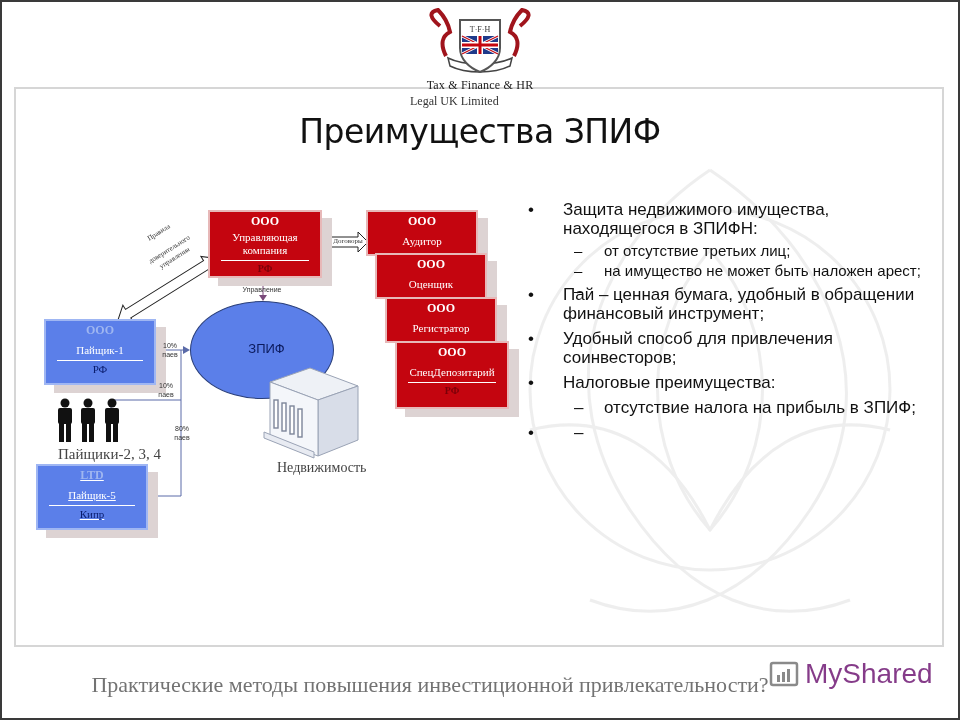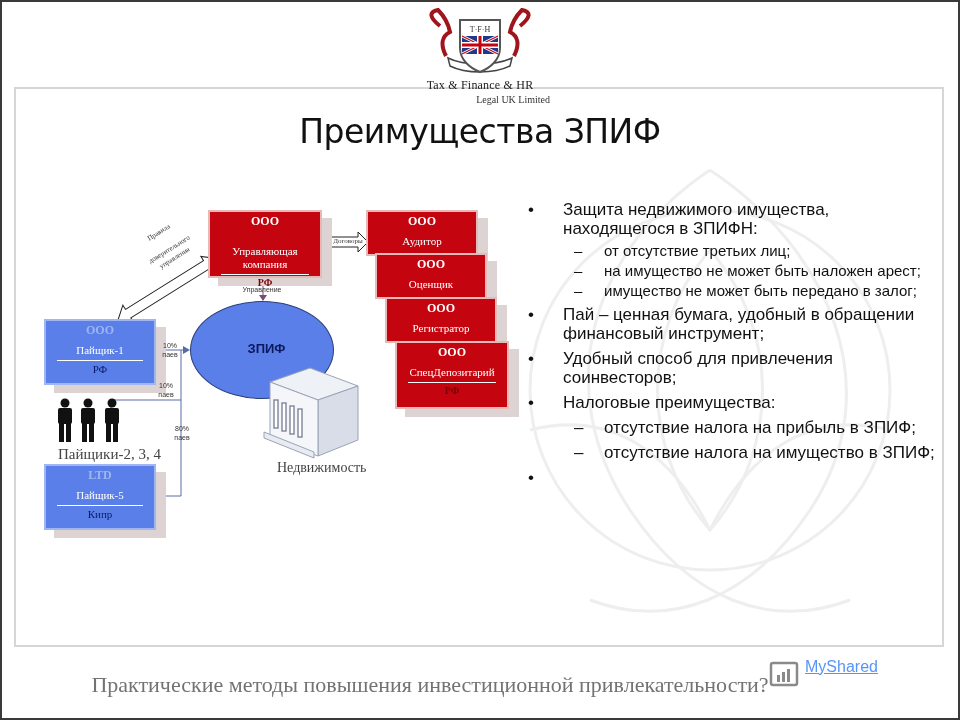--- a/index.html
+++ b/index.html
@@ -21,22 +21,22 @@
   .watermark {
     position: absolute; left: 470px; top: 130px; width: 480px; height: 580px;
     opacity: 0.12;
   }
   .logo { position: absolute; left: 410px; top: 8px; width: 140px; height: 96px; text-align: center; }
   .logo-name {
     position: absolute; left: 0; top: 70px; width: 140px; text-align: center;
     font-family: "Liberation Serif", serif; font-size: 12px; color: #222; letter-spacing: 0.2px;
   }
   .logo-sub {
-    position: absolute; left: 0; top: 86px; width: 140px; text-align: right;
-    font-family: "Liberation Serif", serif; font-size: 10px; color: #333;
+    position: absolute; left: 0; top: 86px; width: 140px; text-align: left;
+    font-family: "Liberation Serif", serif; font-size: 12px; color: #333;
   }
   .title {
     position: absolute; left: 0; top: 112px; width: 960px; text-align: center;
     font-family: "DejaVu Sans", sans-serif; font-size: 33px; color: #111;
     letter-spacing: -0.5px;
   }
   .title span { position: relative; left: 0px; margin-top: 40px; }
 
   
   .box {
@@ -51,40 +51,40 @@
   .box .b-name { font-size: 11px; margin-top: 6px; line-height: 13px; }
   .box .b-line { width: 80%; margin: 3px auto 2px; border-top: 1px solid #fff; }
   .box.red .b-country { font-size: 10px; color: #7a0008; font-weight: bold; }
   .box.blue .b-country { font-size: 11px; color: #0a1d6e; }
   .ellipse {
     position: absolute; left: 190px; top: 301px; width: 142px; height: 96px;
     background: #5b7fe9; border: 1px solid #2a3f7a; border-radius: 50%;
   }
   .ellipse-label {
     position: absolute; left: 190px; top: 341px; width: 153px; text-align: center;
-    font-family: "Liberation Sans", sans-serif; font-weight: bold; font-size: 13px; color: #0b1a5c;
+    font-family: "Liberation Sans", sans-serif; font-weight: normal; font-size: 13px; color: #0b1a5c;
   }
   .small-label { position: absolute; font-size: 7px; color: #333; font-family: "Liberation Sans", sans-serif; text-align: center; line-height: 9px; }
   .serif-label { position: absolute; font-family: "Liberation Serif", serif; color: #444; }
   svg.conn { position: absolute; left: 0; top: 0; }
 
   
   .bullets { position: absolute; left: 528px; top: 200px; width: 410px; color: #111; }
   .b1 { position: relative; font-size: 17px; line-height: 19px; padding-left: 35px; margin-bottom: 4px; }
   .b1 .mark { position: absolute; left: 0; top: 0; }
   .b2 { position: relative; font-size: 15px; line-height: 17px; padding-left: 76px; margin-bottom: 3px; }
   .b2 .mark { position: absolute; left: 46px; top: 0; }
   .b2.big { font-size: 17px; line-height: 19px; }
   .footer {
     position: absolute; left: 0; top: 672px; width: 860px; text-align: center;
     font-family: "Liberation Serif", serif; font-size: 22px; color: #737373;
   }
   .myshared {
-    position: absolute; left: 768px; top: 655px; font-size: 16px; color: #3b82f6;
-    font-family: "Liberation Sans", sans-serif; opacity: 0.85; text-decoration: underline;
+    position: absolute; left: 768px; top: 655px; font-size: 28px; color: #701a75;
+    font-family: "Liberation Sans", sans-serif; opacity: 0.85;
   }
   .myshared-icon { position: absolute; left: 768px; top: 660px; width: 34px; height: 30px; }
 </style>
 </head>
 <body>
 
 <div class="outer-frame"></div>
 <div class="inner-frame"></div>
 
 <svg class="watermark" viewBox="0 0 480 580">
@@ -132,21 +132,21 @@
 
   <line x1="155" y1="350" x2="188" y2="350" stroke="#5a6aa8" stroke-width="1"></line>
   <polygon points="183,346 190,350 183,354" fill="#5a6aa8"></polygon>
   <line x1="181" y1="350" x2="181" y2="496" stroke="#5a6aa8" stroke-width="1"></line>
   <polyline points="111,410 111,400 181,400" fill="none" stroke="#5a6aa8" stroke-width="1"></polyline>
   <line x1="155" y1="496" x2="181" y2="496" stroke="#5a6aa8" stroke-width="1"></line>
 </svg>
 
 <div class="box red" style="left:208px;top:210px;width:110px;height:64px;">
   <div class="b-type">ООО</div>
-  <div class="b-name" style="margin-top:16px">
+  <div class="b-name" style="margin-top:2px">
     <span>Управляющая</span><br>
     <span>компания</span>
   </div>
   <div class="b-line"></div>
   <div class="b-country">РФ</div>
 </div>
 
 <div class="box red" style="left:366px;top:210px;width:108px;height:42px;">
   <div class="b-type">ООО</div>
   <div class="b-name">Аудитор</div>
@@ -184,21 +184,21 @@
       <rect x="27" y="24" width="5" height="20"></rect>
       <rect x="34" y="24" width="5" height="20"></rect>
     <circle cx="57" cy="5" r="4.5"></circle>
       <rect x="50" y="10" width="14" height="16" rx="2"></rect>
       <rect x="51" y="24" width="5" height="20"></rect>
       <rect x="58" y="24" width="5" height="20"></rect>
   </g>
 </svg>
 <div class="serif-label" style="left:58px;top:446px;font-size:15px;">Пайщики-2, 3, 4</div>
 
-<div class="box blue" style="left:44px;top:464px;width:108px;height:62px;">
+<div class="box blue" style="left:36px;top:464px;width:108px;height:62px;text-decoration:underline;">
   <div class="b-type">LTD</div>
   <div class="b-name">Пайщик-5</div>
   <div class="b-line"></div>
   <div class="b-country">Кипр</div>
 </div>
 
 <div class="ellipse"></div>
 <div class="ellipse-label">ЗПИФ</div>
 
 <svg style="position:absolute;left:262px;top:360px;" width="100" height="100" viewBox="0 0 100 100">
@@ -232,26 +232,26 @@
 </div>
 <div class="small-label" style="left:170px;top:424px;width:24px;">
   <div>80%</div>
     <div>паев</div>
 </div>
 
 <div class="bullets">
   <div class="b1"><span class="mark">•</span><span>Защита недвижимого имущества, находящегося в ЗПИФН:</span></div>
   <div class="b2"><span class="mark">–</span><span>от отсутствие третьих лиц;</span></div>
   <div class="b2"><span class="mark">–</span><span>на имущество не может быть наложен арест;</span></div>
-  <div class="b2" style="margin-bottom:6px"><span class="mark">–</span><span>имущество не может быть передано в залог;</span></div>
+  <div class="b2" style="margin-bottom:6px"><span class="mark">–</span></div>
   <div class="b1" style="margin-bottom:6px"><span class="mark">•</span><span>Пай – ценная бумага, удобный в обращении финансовый инструмент;</span></div>
   <div class="b1" style="margin-bottom:6px"><span class="mark">•</span><span>Удобный способ для привлечения соинвесторов;</span></div>
   <div class="b1" style="margin-bottom:6px"><span class="mark">•</span><span>Налоговые преимущества:</span></div>
   <div class="b2 big" style="margin-bottom:6px"><span class="mark">–</span><span>отсутствие налога на прибыль в ЗПИФ;</span></div>
-  <div class="b2 big" style="margin-bottom:6px"><span class="mark">–</span><span>отсутствие налога на имущество в ЗПИФ;</span></div>
+  <div class="b2 big" style="margin-bottom:6px"><span class="mark">–</span></div>
   <div class="b1"><span class="mark">•</span></div>
 </div>
 
 <svg class="myshared-icon" viewBox="0 0 34 30">
   <rect x="3" y="3" width="26" height="22" rx="2" fill="none" stroke="#8a8a8a" stroke-width="2.5"></rect>
   <rect x="9" y="15" width="3" height="7" fill="#8a8a8a"></rect>
     <rect x="14" y="12" width="3" height="10" fill="#8a8a8a"></rect>
     <rect x="19" y="9" width="3" height="13" fill="#8a8a8a"></rect>
 </svg>
 <div class="myshared" style="left:805px;top:658px;"><span>MyShared</span></div>

